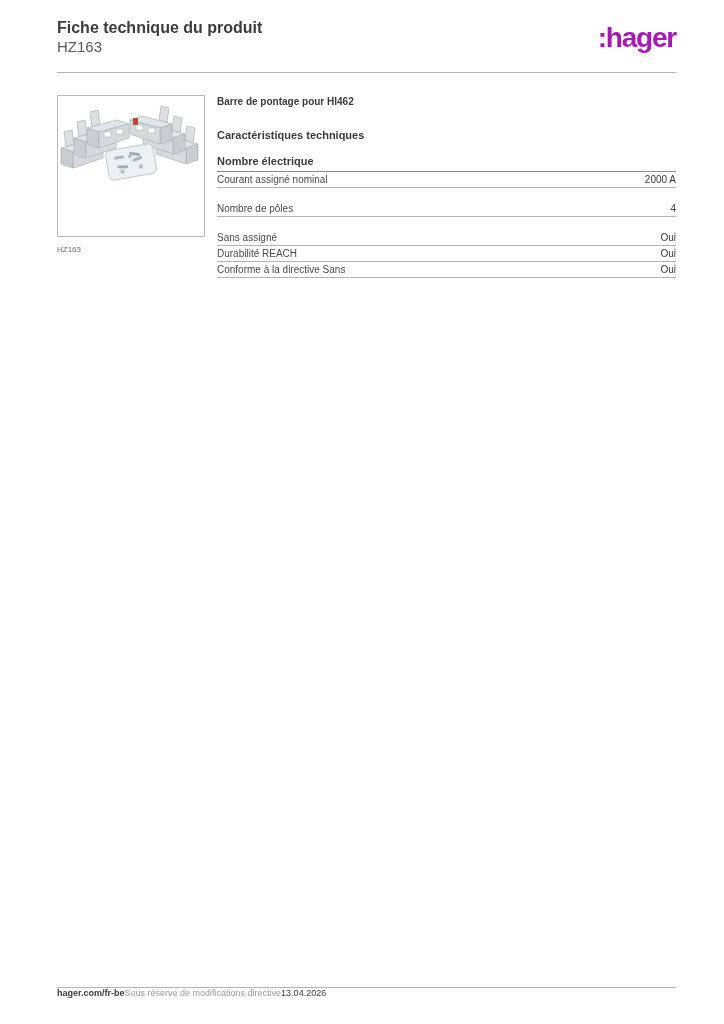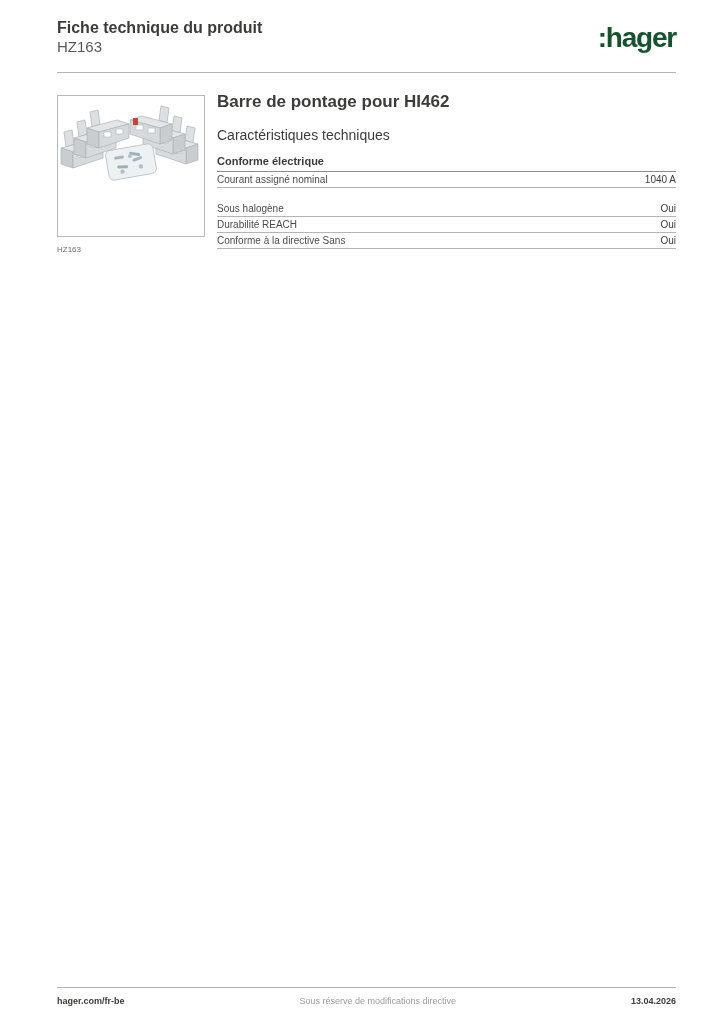--- a/index.html
+++ b/index.html
@@ -5,46 +5,46 @@
   html,body { margin:0; padding:0; background:#ffffff; }
   .page {
     position:relative; width:724px; height:1024px; background:#ffffff;
     font-family:"Liberation Sans", sans-serif; color:#3c3c3b; overflow:hidden;
   }
   
   .header { position:absolute; left:57px; right:48px; top:18px;
             display:flex; justify-content:space-between; align-items:flex-start; }
   .doc-title { font-size:16px; font-weight:bold; line-height:19px; color:#3c3c3b; }
   .doc-ref   { font-size:15px; font-weight:normal; line-height:19px; color:#58585a; }
-  .logo { font-size:28px; font-weight:bold; color:#14532d; letter-spacing:-1.2px;
+  .logo { font-size:28px; font-weight:bold; color:#a21caf; letter-spacing:-1.2px;
           line-height:30px; margin-top:5px; }
   .header-divider { position:absolute; left:57px; right:48px; top:72px;
                     border-top:1px solid #b4b4b4; }
   
   .image-col { position:absolute; left:57px; top:95px; width:148px; }
   .image-box { width:146px; height:140px; border:1px solid #b9b9b9; background:#fff; }
   .image-caption { margin-top:8px; font-size:8px; color:#6e6e6e; }
   
   .specs-col { position:absolute; left:217px; right:48px; top:95px; }
-  .product-name  { font-size:17px; font-weight:bold; line-height:13px; }
-  .specs-heading { font-size:14px; font-weight:normal; line-height:13px; margin-top:21px; }
+  .product-name  { font-size:10px; font-weight:bold; line-height:13px; }
+  .specs-heading { font-size:11px; font-weight:bold; line-height:13px; margin-top:21px; }
   .section { margin-top:13px; }
   .section-title { font-size:11px; font-weight:bold; line-height:12px;
                    padding-bottom:4px; border-bottom:1px solid #8d8d8d; }
   .spec-row { display:flex; justify-content:space-between; align-items:flex-start;
               font-size:10px; line-height:11px; color:#4b4b4b;
               padding:2px 0 2px; border-bottom:1px solid #b4b4b4; }
   .spec-value { color:#3c3c3b; text-align:right; white-space:nowrap; }
   
   .footer { position:absolute; left:57px; right:48px; top:987px;
-            border-top:1px solid #b4b4b4; padding-top:8px;
-            display:flex; justify-content:space-between; font-size:9px; line-height:10px; }
+            border-top:1px solid #b4b4b4; 
+            display:flex; justify-content:flex-start; font-size:9px; line-height:10px; }
   .footer-left  { font-weight:bold; color:#3c3c3b; }
   .footer-center{ color:#9b9b9b; }
-  .footer-right { font-weight:bold; color:#3c3c3b; }
+  .footer-right { font-weight:normal; color:#3c3c3b; }
 </style>
 </head>
 <body>
 
 <div class="page">
 
   <div class="header">
     <div>
       <div class="doc-title">Fiche technique du produit</div>
       <div class="doc-ref">HZ163</div>
@@ -93,33 +93,37 @@
       </svg>
     </div>
     <div class="image-caption">HZ163</div>
   </div>
 
   <div class="specs-col">
     <div class="product-name">Barre de pontage pour HI462</div>
     <div class="specs-heading">Caractéristiques techniques</div>
 
     <div class="section">
-      <div class="section-title">Conforme électrique</div>
+      <div class="section-title">Nombre électrique</div>
       <div class="spec-row">
         <span class="spec-label">Courant assigné nominal</span>
-        <span class="spec-value">1040 A</span>
+        <span class="spec-value">2000 A</span>
       </div>
     </div>
 
     <div class="section">
+      <div class="spec-row">
+        <span class="spec-label">Nombre de pôles</span>
+        <span class="spec-value">4</span>
+      </div>
     </div>
 
     <div class="section">
       <div class="spec-row">
-        <span class="spec-label">Sous halogène</span>
+        <span class="spec-label">Sans assigné</span>
         <span class="spec-value">Oui</span>
       </div>
       <div class="spec-row">
         <span class="spec-label">Durabilité REACH</span>
         <span class="spec-value">Oui</span>
       </div>
       <div class="spec-row">
         <span class="spec-label">Conforme à la directive Sans</span>
         <span class="spec-value">Oui</span>
       </div>

